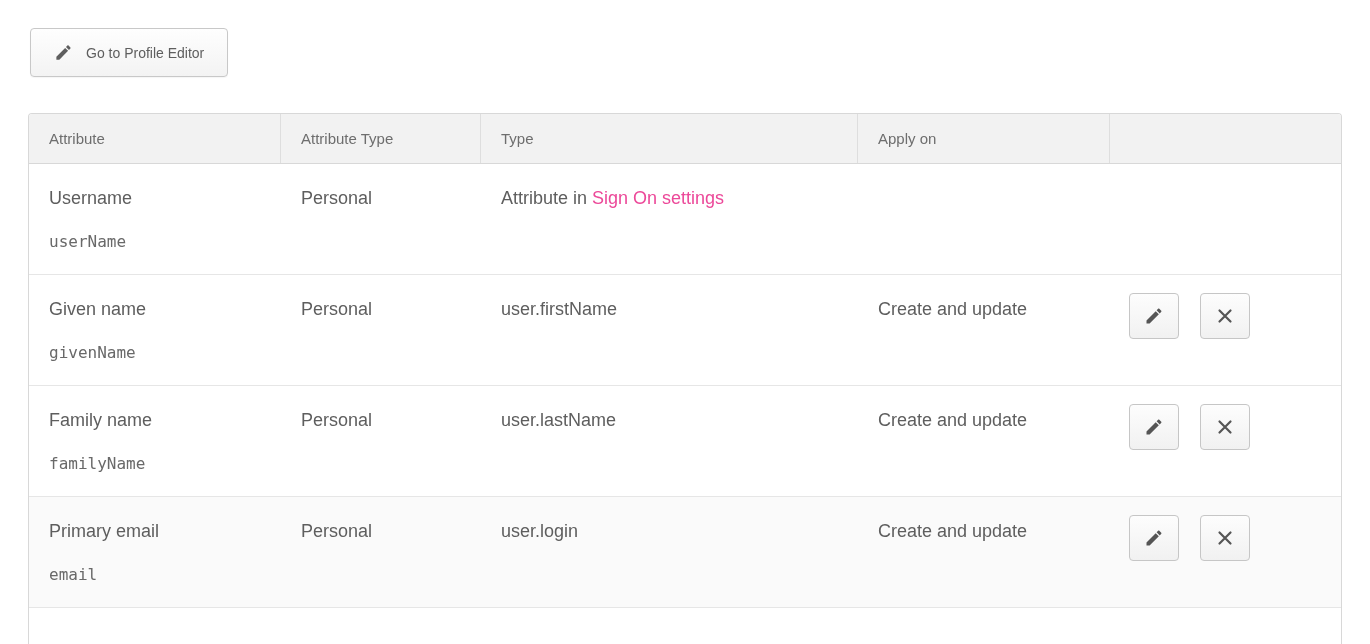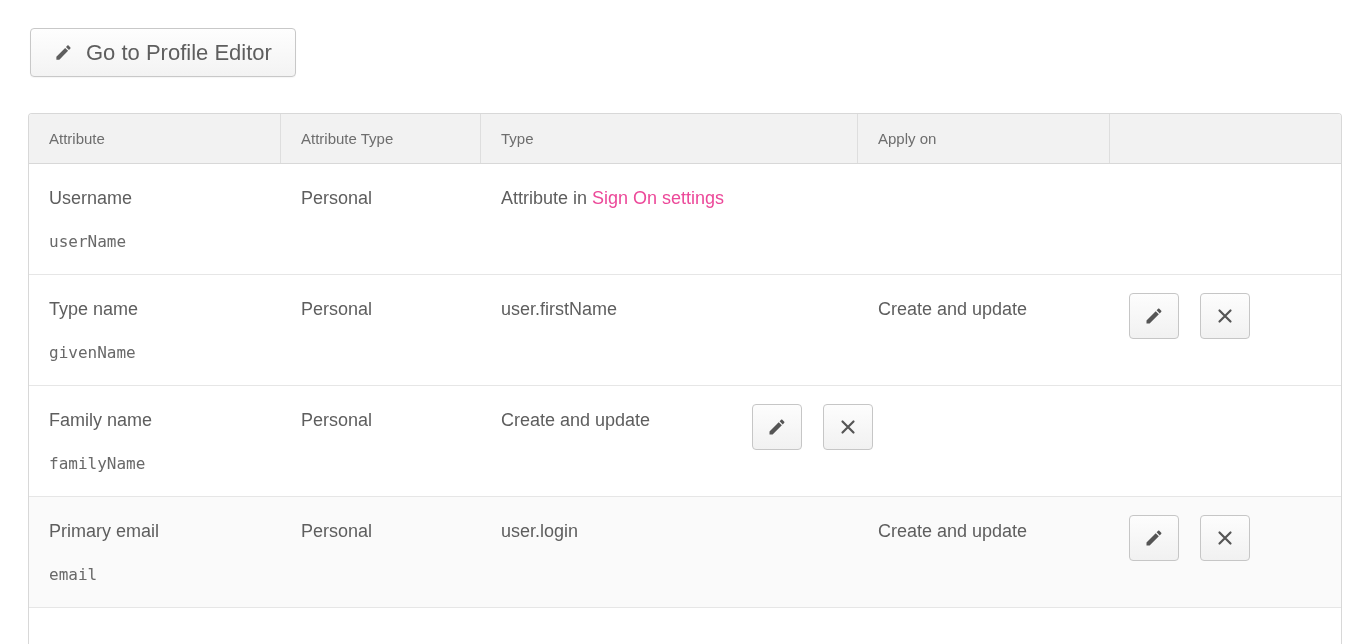--- a/index.html
+++ b/index.html
@@ -7,21 +7,21 @@
               font-family:"Liberation Sans", sans-serif; }
 
   
   .toolbar { position:absolute; left:30px; top:28px; display:flex; gap:22px; }
   .btn {
     display:inline-flex; align-items:center; gap:13px;
     height:49px; padding:16px 23px;
     background:linear-gradient(#fefefe,#f3f3f3);
     border:1px solid #c8c8c8; border-radius:4px;
     box-shadow:0 1px 1px rgba(0,0,0,.04);
-    font-size:22px; color:#5e5e5e; cursor:pointer; white-space:nowrap;
+    font-size:14px; color:#5e5e5e; cursor:pointer; white-space:nowrap;
   }
   .btn svg { flex:0 0 auto; }
 
   
   .table {
     position:absolute; left:28px; top:113px; width:1314px; height:531px;
     border:1px solid #d8d8d8; border-bottom:none;
     border-radius:4px 4px 0 0; background:#fff; overflow:hidden;
   }
   .thead { display:flex; height:50px; background:#f2f2f2;
@@ -107,21 +107,21 @@
               <path d="M4.5 4.5 L15.5 15.5 M15.5 4.5 L4.5 15.5" stroke="#555" stroke-width="2.2" stroke-linecap="round"></path>
             </svg>
           </span>
         </button>
       </div>
     </div>
   </div>
 
   <div class="row">
     <div class="cell col-attr">
-      <div class="attr-label">Type name</div>
+      <div class="attr-label">Given name</div>
       <div class="attr-code">givenName</div>
     </div>
     <div class="cell col-type">
       <span>Personal</span>
     </div>
     <div class="cell col-value">
       <span></span><a class="value-link" href="#"></a><span>user.firstName</span>
     </div>
     <div class="cell col-apply">
       <span>Create and update</span>
@@ -147,20 +147,23 @@
   </div>
 
   <div class="row">
     <div class="cell col-attr">
       <div class="attr-label">Family name</div>
       <div class="attr-code">familyName</div>
     </div>
     <div class="cell col-type">
       <span>Personal</span>
     </div>
+    <div class="cell col-value">
+      <span></span><a class="value-link" href="#"></a><span>user.lastName</span>
+    </div>
     <div class="cell col-apply">
       <span>Create and update</span>
     </div>
     <div class="col-actions">
       <div class="actions">
         <button class="icon-btn">
           <span style="display:inline-flex;">
             <svg width="20" height="20" viewBox="0 0 24 24" fill="#555">
               <path d="M3 17.25V21h3.75L17.81 9.94l-3.75-3.75L3 17.25zM20.71 7.04c.39-.39.39-1.02 0-1.41l-2.34-2.34c-.39-.39-1.02-.39-1.41 0l-1.83 1.83 3.75 3.75 1.83-1.83z"></path>
             </svg>

